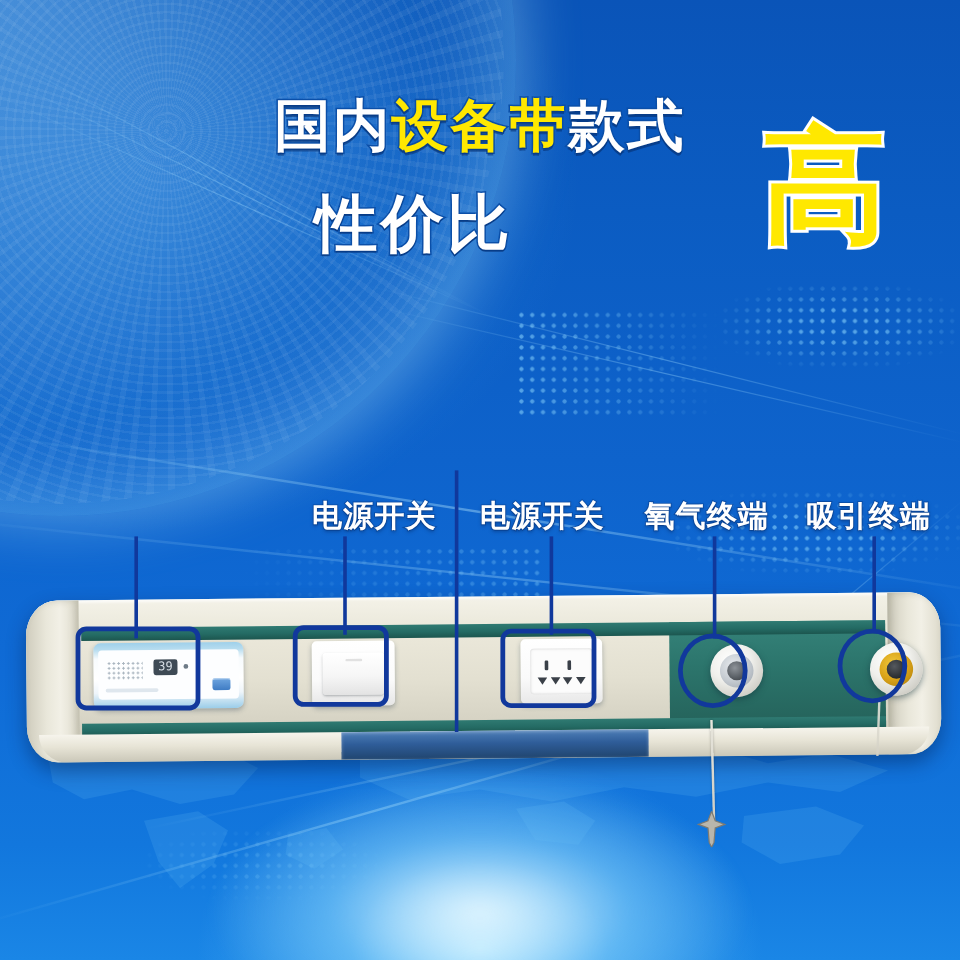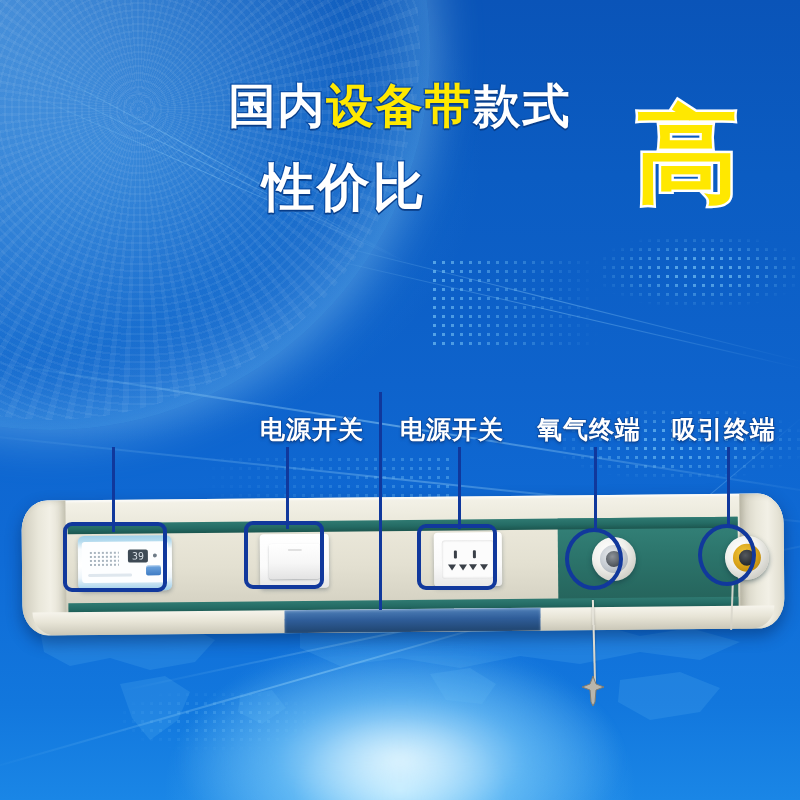--- a/index.html
+++ b/index.html
@@ -92,21 +92,21 @@
   .lower-rail{position:absolute;left:10px;right:10px;top:112px;height:23px;
     background:linear-gradient(180deg,#f6f4ec 0%,#e7e4d6 45%,#cac7b8 100%);
     border-radius:0 0 24px 24px;}
   .lamp-win{position:absolute;left:262px;width:256px;top:112px;height:23px;
     background:linear-gradient(180deg,#4e7fb8 0%,#2f5d99 45%,#20456f 100%);
     box-shadow:inset 0 1px 3px rgba(255,255,255,.35);}
 
   
   .intercom{position:absolute;left:56px;top:36px;width:94px;height:55px;border-radius:6px;
     background:linear-gradient(180deg,#9fd0ea 0%,#b6dcef 10%,#f7fbfd 24%,#ffffff 55%,#eef5fa 76%,#9bcde9 100%);
-    box-shadow:0 2px 4px rgba(40,60,80,.35);}
+    box-shadow:0 2px 4px rgba(40,60,80,.35);padding-left:31px;}
   .ic-face{position:absolute;left:4px;top:6px;right:4px;bottom:8px;background:#fdfeff;border-radius:3px;}
   .ic-grille{position:absolute;left:7px;top:9px;width:30px;height:16px;
     background-image:radial-gradient(circle,#9aa8b4 .8px,rgba(0,0,0,0) 1.1px);background-size:4px 4px;opacity:.85;}
   .ic-line{position:absolute;left:6px;bottom:6px;width:44px;height:3px;background:#dfe7ee;border-radius:2px;}
   .ic-disp{position:absolute;left:46px;top:8px;width:20px;height:13px;background:#3e4a55;border-radius:2px;
     color:#d8dfe6;font-size:10px;line-height:13px;text-align:center;font-family:"DejaVu Sans Mono",monospace;}
   .ic-dot{position:absolute;left:71px;top:12px;width:4px;height:4px;border-radius:50%;background:#6e7b87;}
   .ic-btn{position:absolute;right:7px;bottom:7px;width:15px;height:10px;border-radius:2px;
     background:linear-gradient(180deg,#6fa6e0,#3f7cc4);box-shadow:inset 0 1px 0 rgba(255,255,255,.5);}
 

